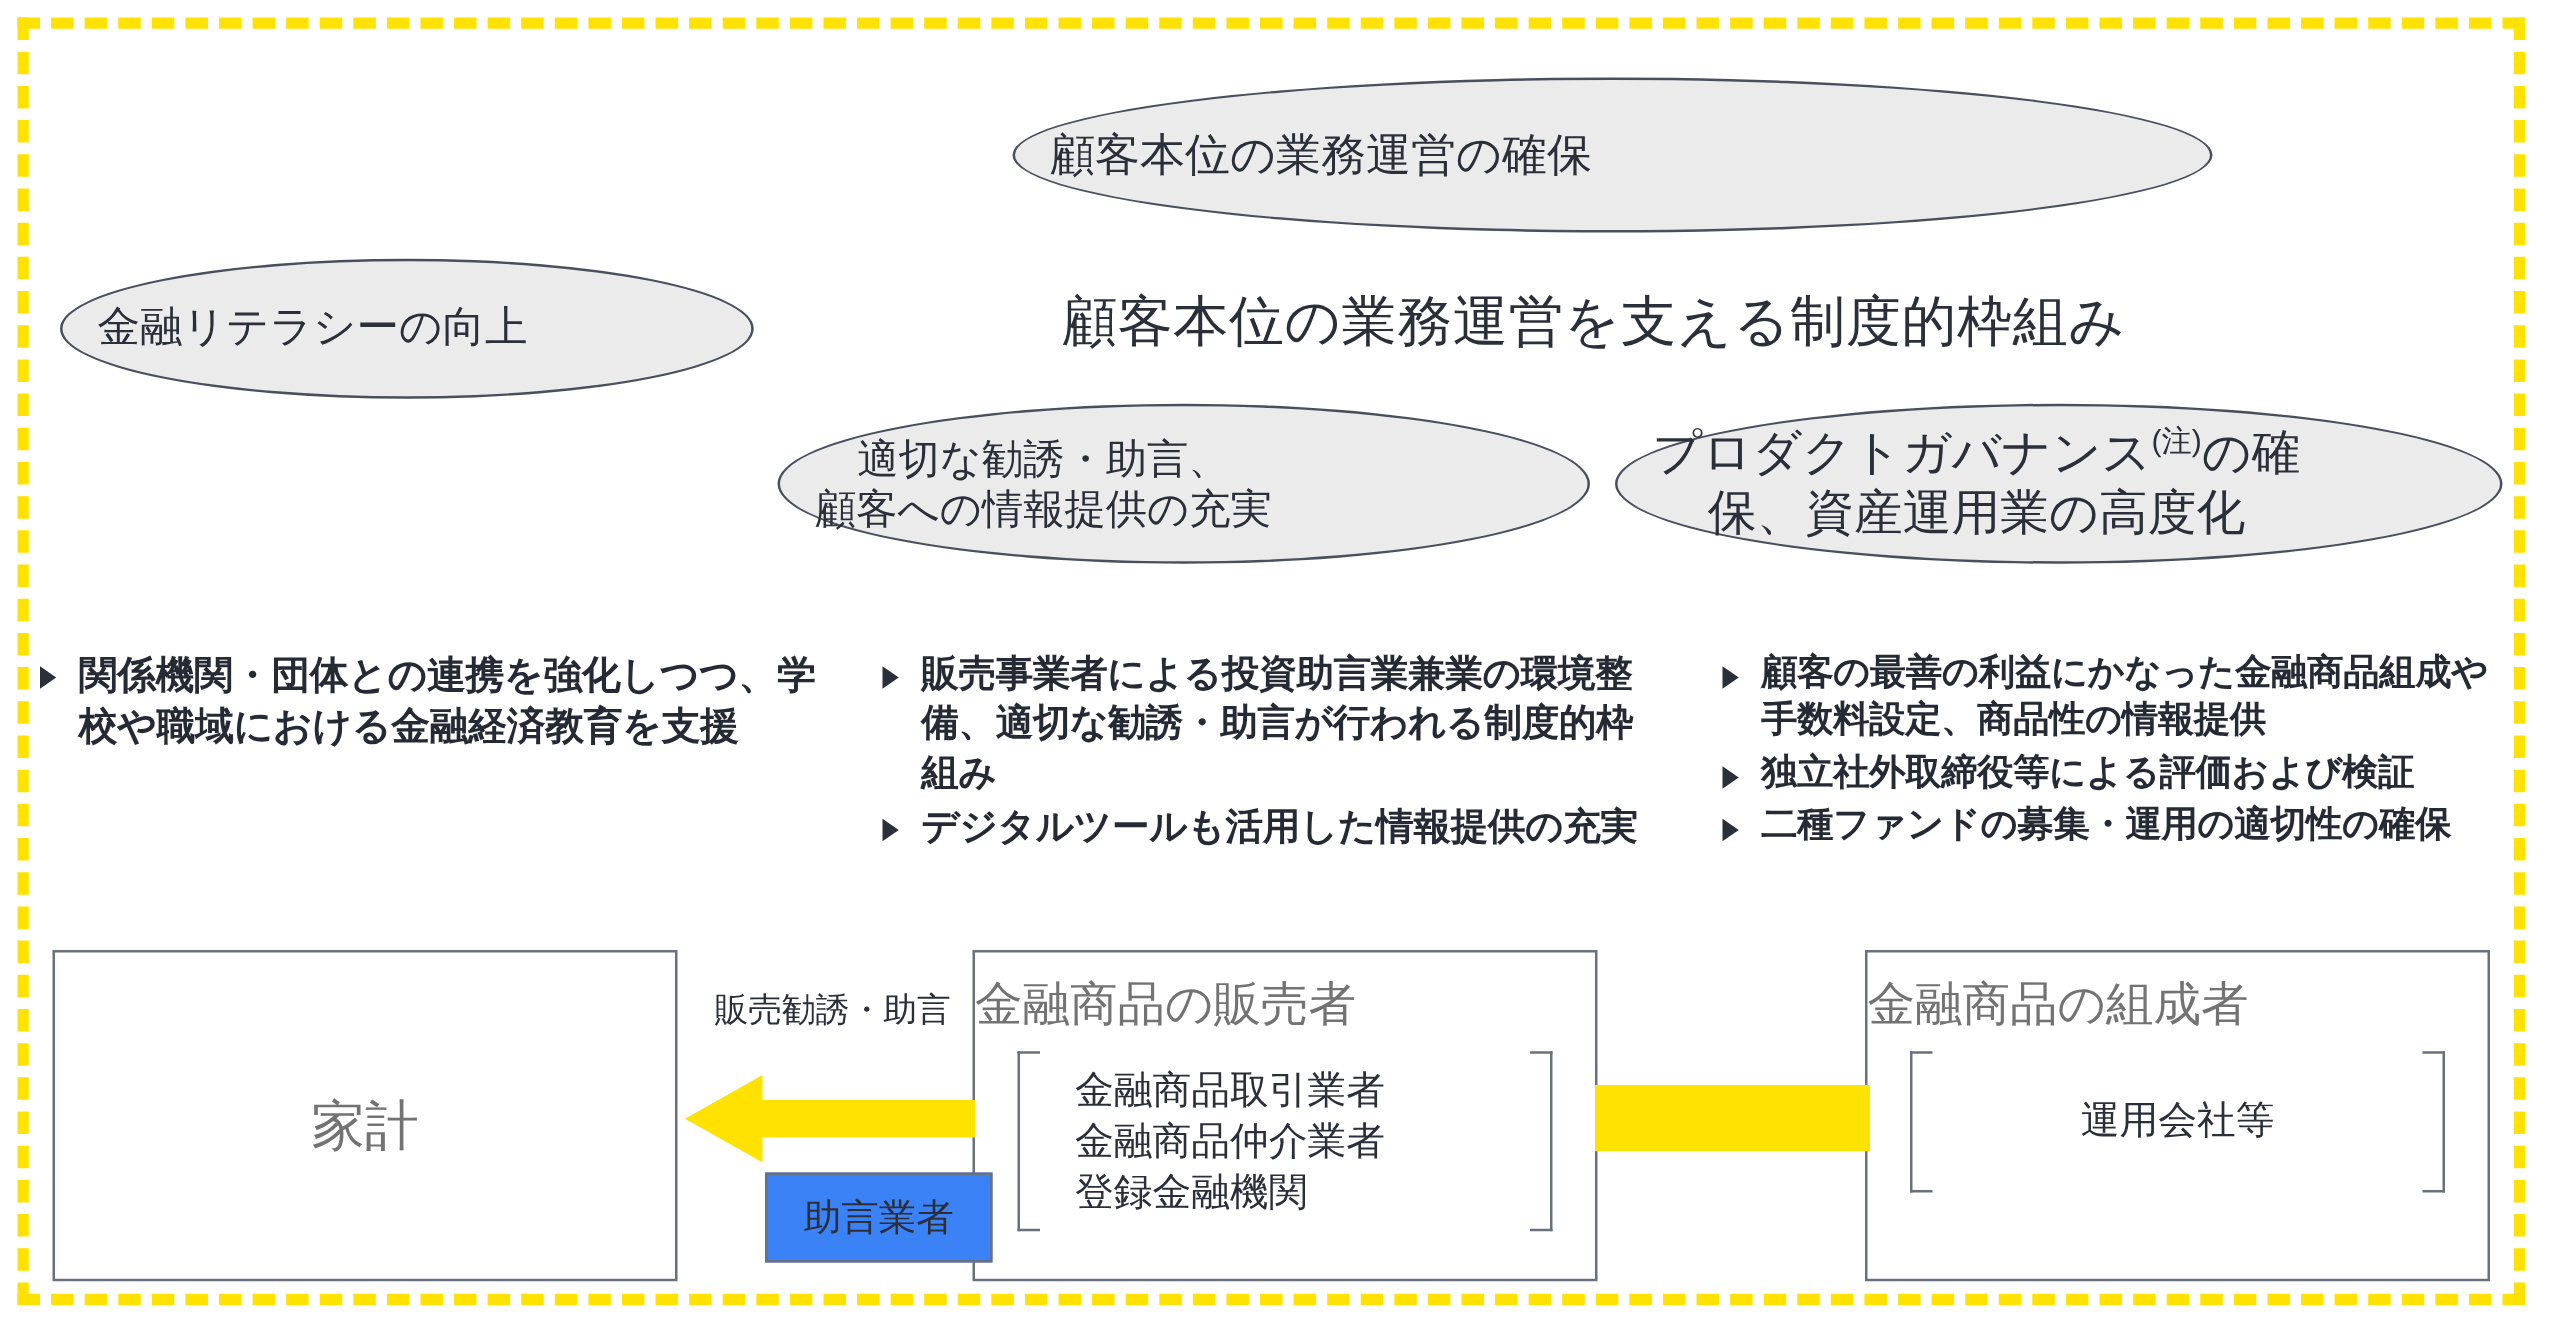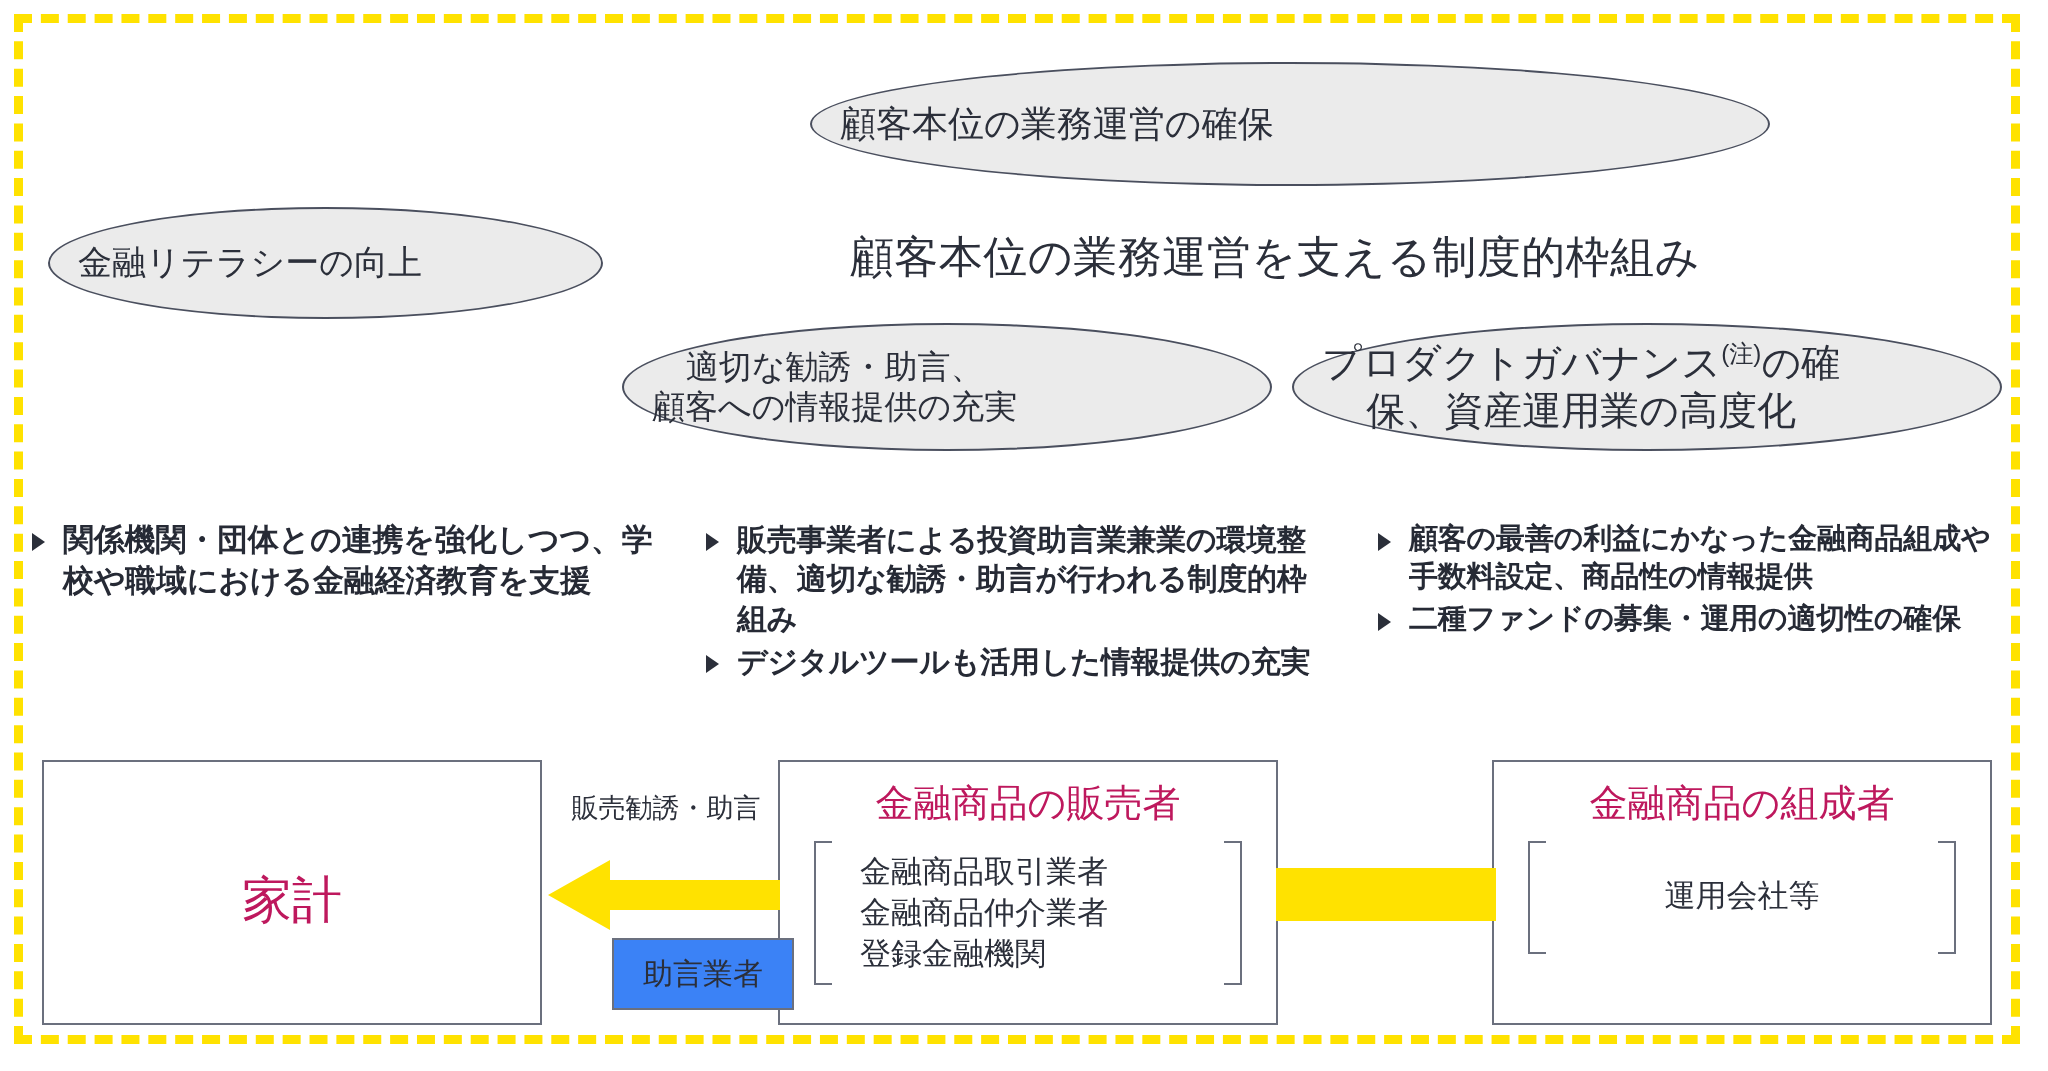--- a/index.html
+++ b/index.html
@@ -82,30 +82,30 @@
   .entity-box{
     position:absolute;
     border:2px solid #6b707e;
     background:#ffffff;
     box-sizing:border-box;
   }
   #box-household{
     left:42px;top:760px;width:500px;height:265px;
     display:flex;align-items:center;justify-content:center;
   }
-  #box-household .box-title{font-size:50px;}
+  #box-household .box-title{font-size:43px;}
   #box-seller{
     left:778px;top:760px;width:500px;height:265px;
   }
   #box-manufacturer{
     left:1492px;top:760px;width:500px;height:265px;
   }
   .box-title{
-    display:block;text-align:center;
-    font-size:38px;color:#be185d;
+    display:block;
+    font-size:38px;color:#737373;
     margin-top:16px;
   }
   
   .bracket-wrap{
     position:relative;
     margin:12px 34px 0 34px;
     padding:10px 0 10px 0;
   }
   .bracket-wrap::before,
   .bracket-wrap::after{
@@ -195,20 +195,24 @@
   <div class="bullet-item">
     <span class="bullet-marker"></span>
     <span class="bullet-text">デジタルツールも活用した情報提供の充実</span>
   </div>
 </div>
 
 <div class="bullet-col" id="bullets-right">
   <div class="bullet-item">
     <span class="bullet-marker"></span>
     <span class="bullet-text">顧客の最善の利益にかなった金融商品組成や手数料設定、商品性の情報提供</span>
+  </div>
+  <div class="bullet-item">
+    <span class="bullet-marker"></span>
+    <span class="bullet-text">独立社外取締役等による評価および検証</span>
   </div>
   <div class="bullet-item">
     <span class="bullet-marker"></span>
     <span class="bullet-text">二種ファンドの募集・運用の適切性の確保</span>
   </div>
 </div>
 
 <div class="entity-box" id="box-household">
   <span class="box-title">家計</span>
 </div>

